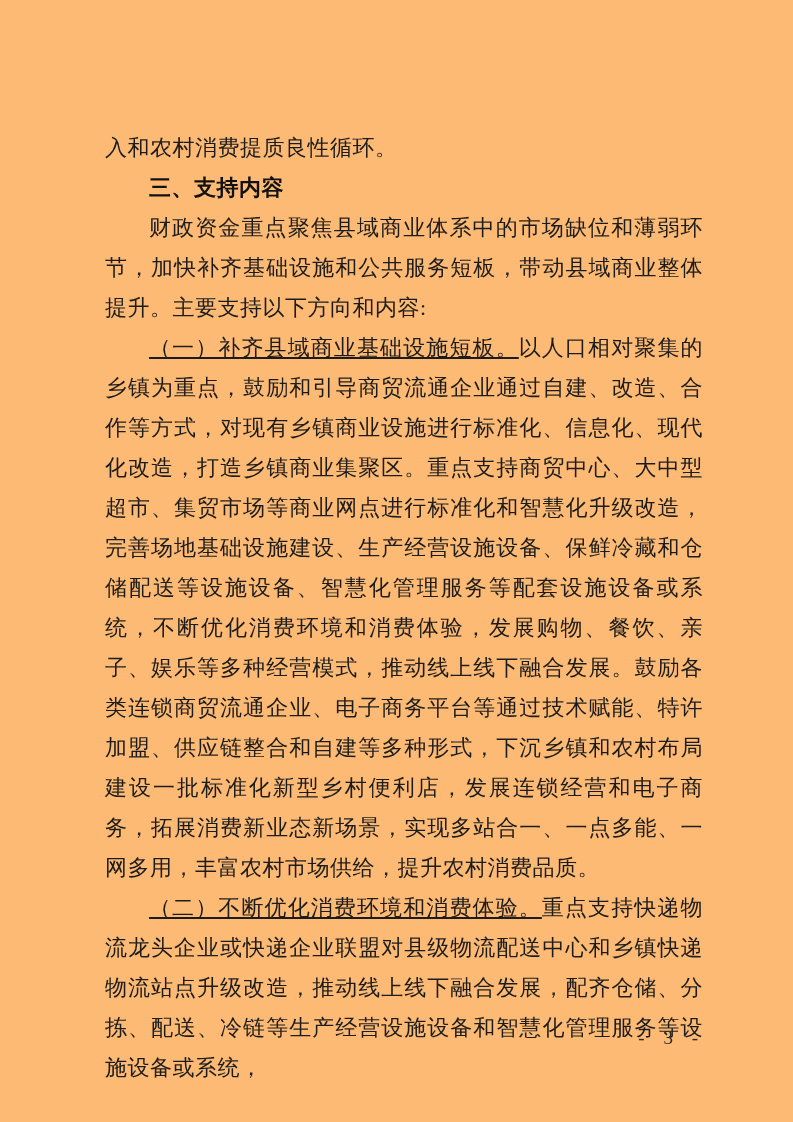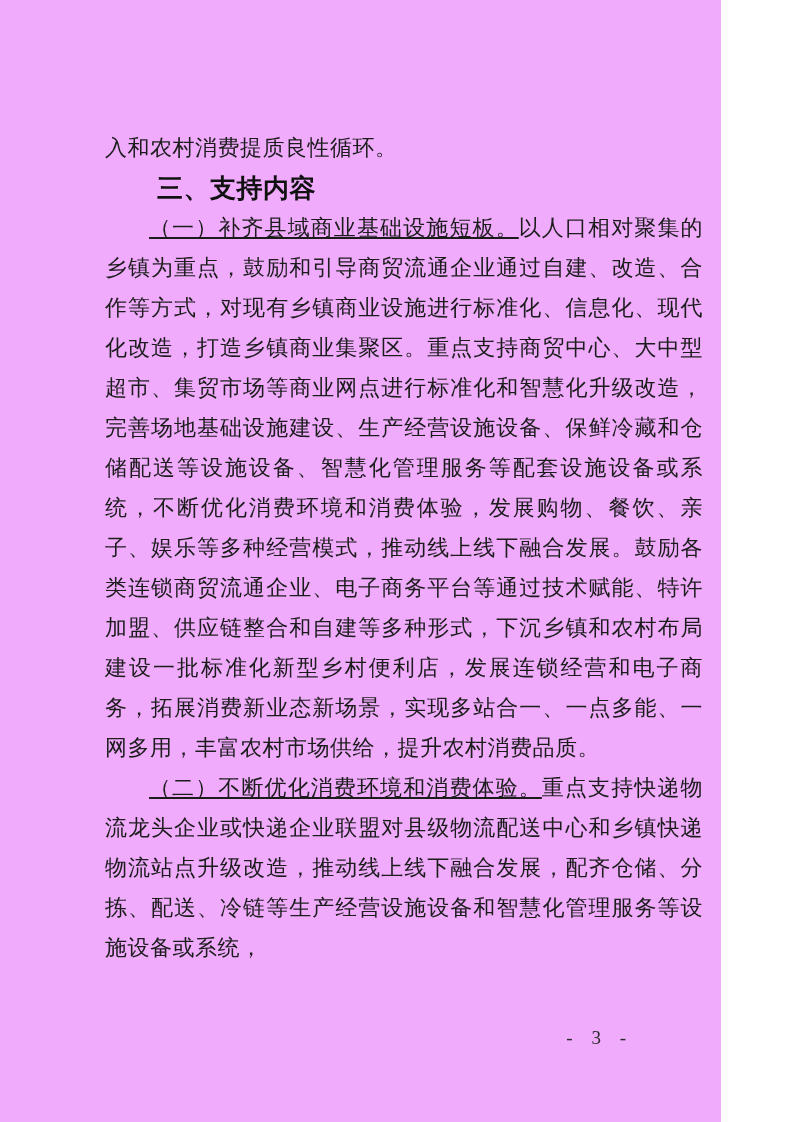--- a/index.html
+++ b/index.html
@@ -2,23 +2,23 @@
 <html><head>
 <meta charset="utf-8">
 <style>
   html, body {
     margin: 0;
     padding: 0;
     background: #ffffff;
   }
   .page {
     position: relative;
-    width: 721px;
+    width: 793px;
     height: 1122px;
-    background: #f0abfc;
+    background: #fdba74;
     overflow: hidden;
     font-family: "Liberation Serif", serif;
     color: #1c1c1c;
   }
   .content {
     position: absolute;
     left: 105px;
     top: 128px;
     width: 598px;
     font-size: 22px;
@@ -29,21 +29,21 @@
   }
   .para {
     margin: 0;
     text-indent: 2em;
   }
   .section-heading {
     margin: 0;
     text-indent: 2em;
     font-family: "Liberation Sans", sans-serif;
     font-weight: bold;
-    font-size: 26px;
+    font-size: 22px;
     line-height: 40px;
     color: #111111;
   }
   .item-lead {
     
     font-weight: 500;
     text-decoration: underline;
   }
   .footer-page-number {
     position: absolute;
@@ -60,20 +60,21 @@
 <body>
 
 <div class="page">
 
   <div class="content">
 
     <p class="para" style="text-indent: 0;">入和农村消费提质良性循环。</p>
 
     <h3 class="section-heading">三、支持内容</h3>
 
+    <p class="para">财政资金重点聚焦县域商业体系中的市场缺位和薄弱环节，加快补齐基础设施和公共服务短板，带动县域商业整体提升。主要支持以下方向和内容:</p>
 
     <p class="para"><span class="item-lead">（一）补齐县域商业基础设施短板。</span><span>以人口相对聚集的乡镇为重点，鼓励和引导商贸流通企业通过自建、改造、合作等方式，对现有乡镇商业设施进行标准化、信息化、现代化改造，打造乡镇商业集聚区。重点支持商贸中心、大中型超市、集贸市场等商业网点进行标准化和智慧化升级改造，完善场地基础设施建设、生产经营设施设备、保鲜冷藏和仓储配送等设施设备、智慧化管理服务等配套设施设备或系统，不断优化消费环境和消费体验，发展购物、餐饮、亲子、娱乐等多种经营模式，推动线上线下融合发展。鼓励各类连锁商贸流通企业、电子商务平台等通过技术赋能、特许加盟、供应链整合和自建等多种形式，下沉乡镇和农村布局建设一批标准化新型乡村便利店，发展连锁经营和电子商务，拓展消费新业态新场景，实现多站合一、一点多能、一网多用，丰富农村市场供给，提升农村消费品质。</span></p>
 
     <p class="para"><span class="item-lead">（二）不断优化消费环境和消费体验。</span><span>重点支持快递物流龙头企业或快递企业联盟对县级物流配送中心和乡镇快递物流站点升级改造，推动线上线下融合发展，配齐仓储、分拣、配送、冷链等生产经营设施设备和智慧化管理服务等设施设备或系统，</span></p>
 
   </div>
 
   <div class="footer-page-number">- 3 -</div>
 
 </div>

